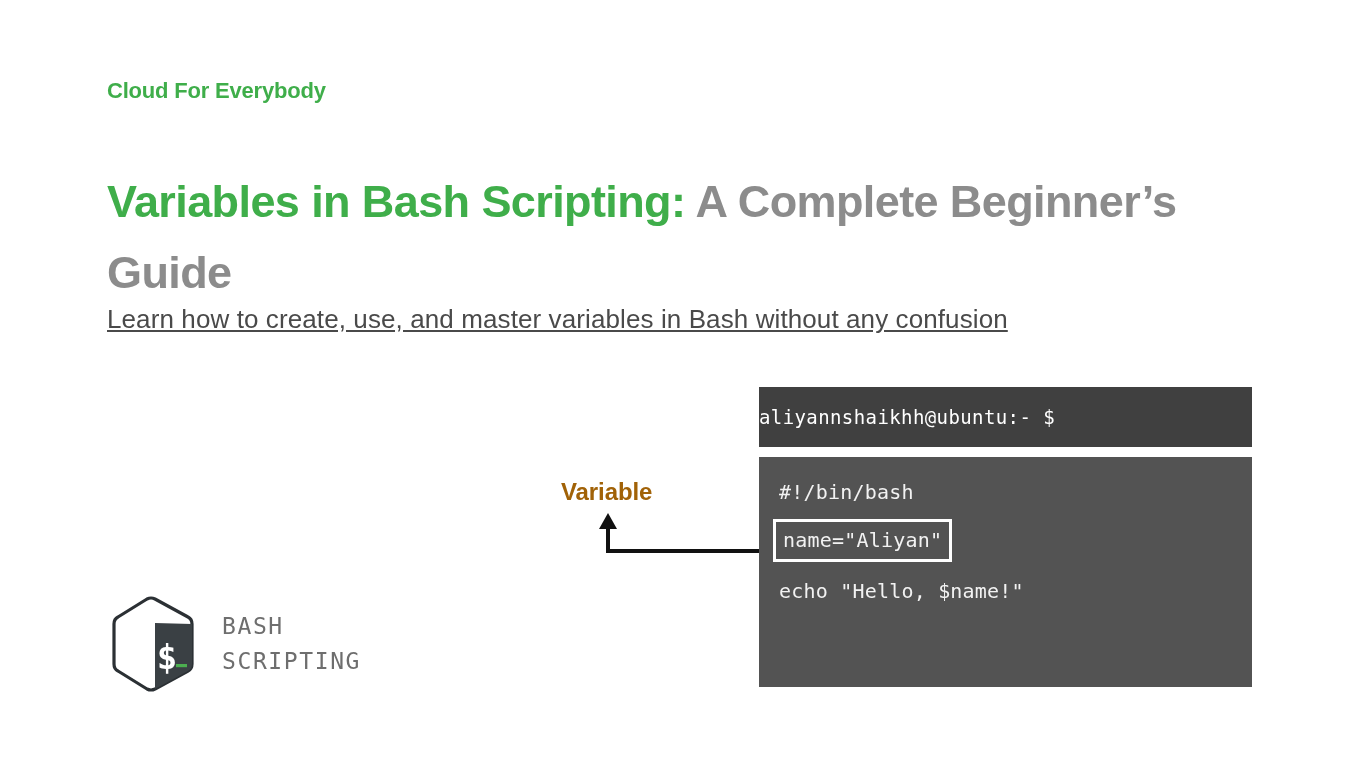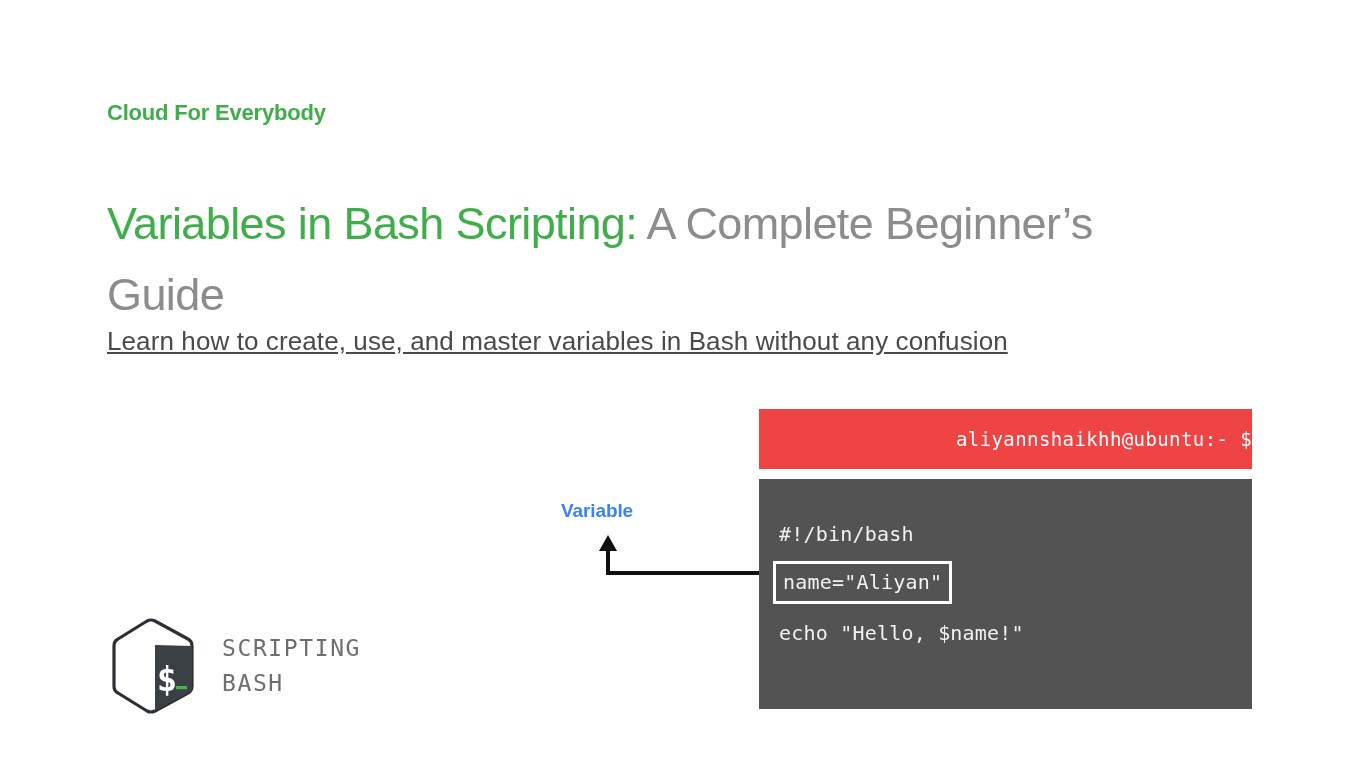--- a/index.html
+++ b/index.html
@@ -13,21 +13,20 @@
     position: relative;
     overflow: hidden;
     font-family: "Liberation Sans", sans-serif;
     -webkit-font-smoothing: antialiased;
   }
 
   .canvas {
     position: absolute;
     inset: 0;
     background: #ffffff;
-    margin-top: 22px;
   }
 
   
   .brand {
     position: absolute;
     left: 107px;
     top: 78px;
     font-size: 22px;
     font-weight: 700;
     color: #3FAE4A;
@@ -36,21 +35,21 @@
     white-space: nowrap;
   }
 
   
   .title {
     position: absolute;
     left: 107px;
     top: 136px;
     width: 1100px;
     font-size: 45px;
-    font-weight: 400;
+    font-weight: 700;
     line-height: 71px;
     letter-spacing: -0.6px;
     color: #8c8c8c;
   }
   .title .hl { color: #3FAE4A; }
 
   
   .subtitle {
     position: absolute;
     left: 107px;
@@ -66,37 +65,37 @@
 
   
   .terminal {
     position: absolute;
     left: 759px;
     top: 387px;
     width: 493px;
   }
   .terminal-bar {
     height: 60px;
-    background: #ef4444;
+    background: #404040;
     display: flex;
     align-items: center;
-    justify-content: flex-end;
+    justify-content: flex-start;
   }
   .terminal-prompt {
     font-family: "DejaVu Sans Mono", "Liberation Mono", monospace;
     font-size: 19px;
     color: #ffffff;
     letter-spacing: 0.4px;
     white-space: pre;
   }
   .terminal-body {
     margin-top: 10px;
     background: #535353;
     height: 230px;
-    padding: 34px 0 0 0;
+    padding: 14px 0 0 0;
     position: relative;
     box-sizing: border-box;
   }
   .code-line {
     font-family: "DejaVu Sans Mono", "Liberation Mono", monospace;
     font-size: 20px;
     color: #f2f2f2;
     white-space: pre;
     padding-left: 20px;
     line-height: 42px;
@@ -110,23 +109,23 @@
     border: 3px solid #ffffff;
     line-height: 30px;
   }
   .boxed-wrap { line-height: 0; margin: 6px 0 8px 0; }
 
   
   .annot-label {
     position: absolute;
     left: 561px;
     top: 478px;
-    font-size: 19px;
+    font-size: 24px;
     font-weight: 700;
-    color: #3b82f6;
+    color: #a16207;
     letter-spacing: -0.1px;
     white-space: nowrap;
   }
   .annot-arrow {
     position: absolute;
     left: 590px;
     top: 508px;
     width: 200px;
     height: 60px;
   }
@@ -183,18 +182,18 @@
   </div>
 
   <div class="logo-block">
     <svg class="logo-mark" viewBox="0 0 90 96">
       <path d="M45 3 L78 21 Q82 23 82 28 L82 68 Q82 73 78 75 L45 93 Q41 95 37 93 L8 75 Q4 73 4 68 L4 28 Q4 23 8 21 L37 3 Q41 1 45 3 Z" fill="#ffffff" stroke="#2b3034" stroke-width="3.2" stroke-linejoin="round"></path>
       <path d="M45 27 L82 28 L82 68 Q82 73 78 75 L45 93 Z" fill="#3a4044"></path>
       <text x="57" y="73" text-anchor="middle" font-family="DejaVu Sans Mono, monospace" font-size="34" font-weight="700" fill="#ffffff">$</text>
       <rect x="66" y="68" width="11" height="3.2" fill="#4CAF50"></rect>
     </svg>
     <div class="logo-text">
+      <div>BASH</div>
       <div>SCRIPTING</div>
-      <div>BASH</div>
     </div>
   </div>
 
 </div>
 
 </body></html>

